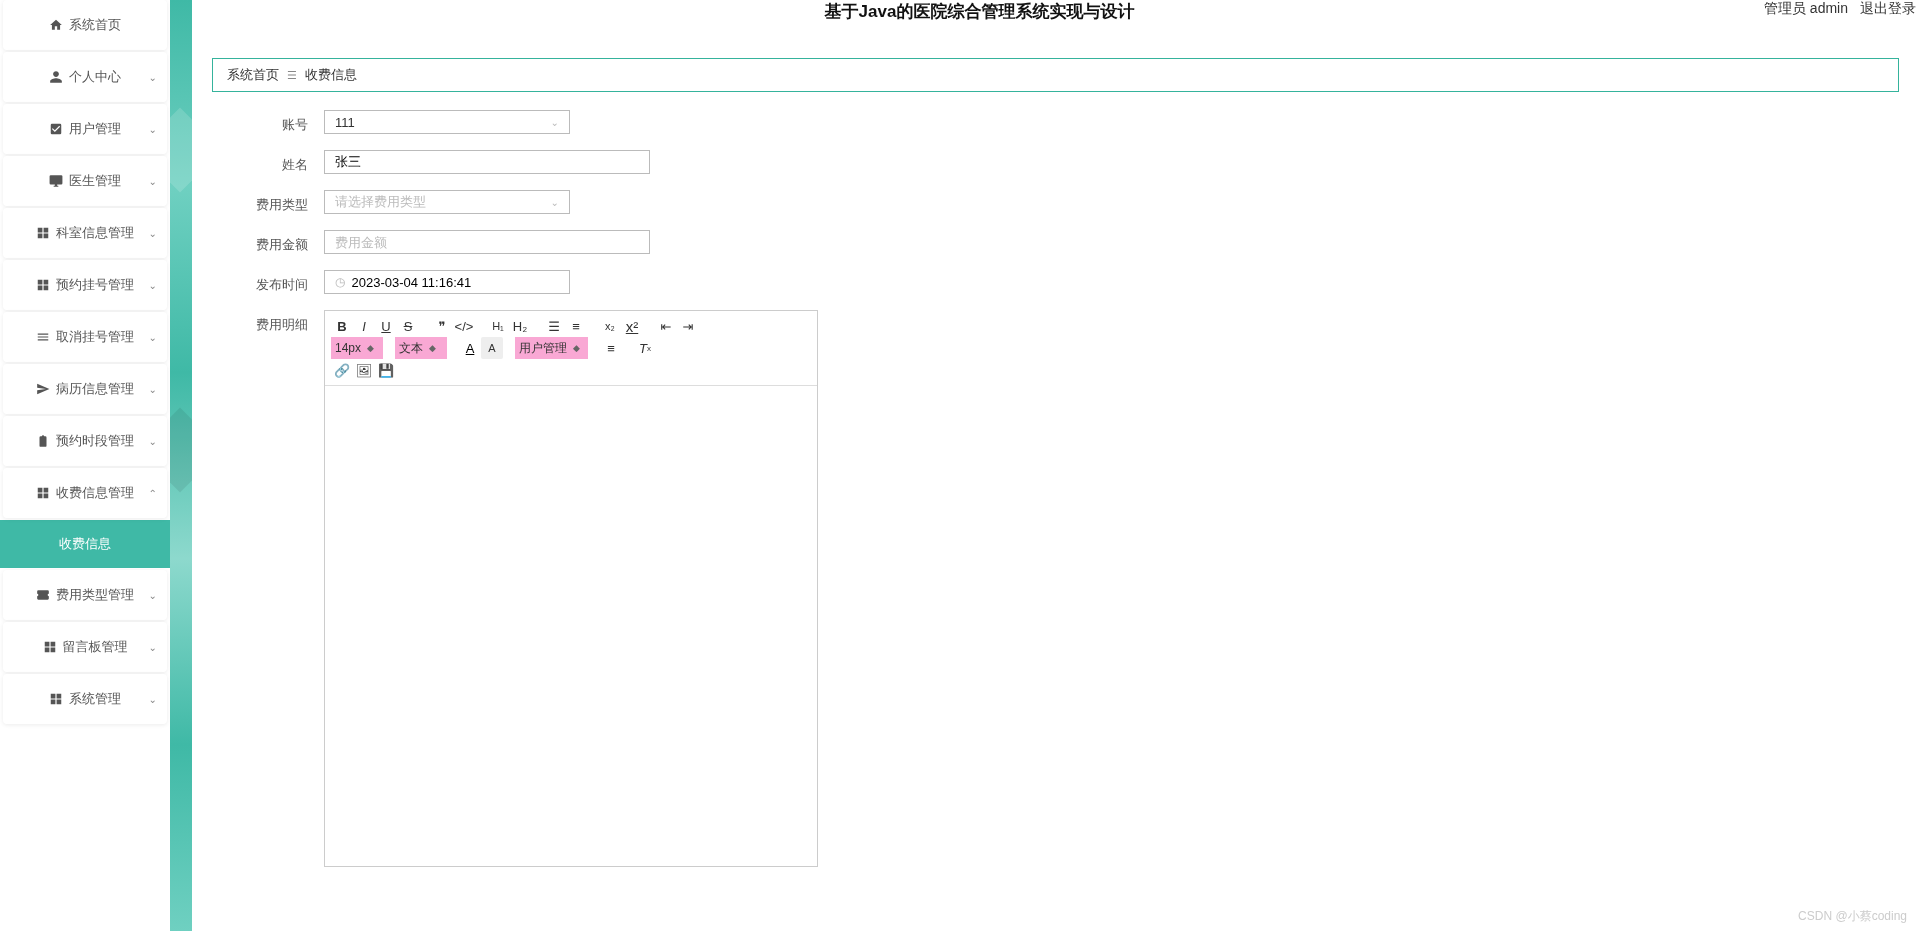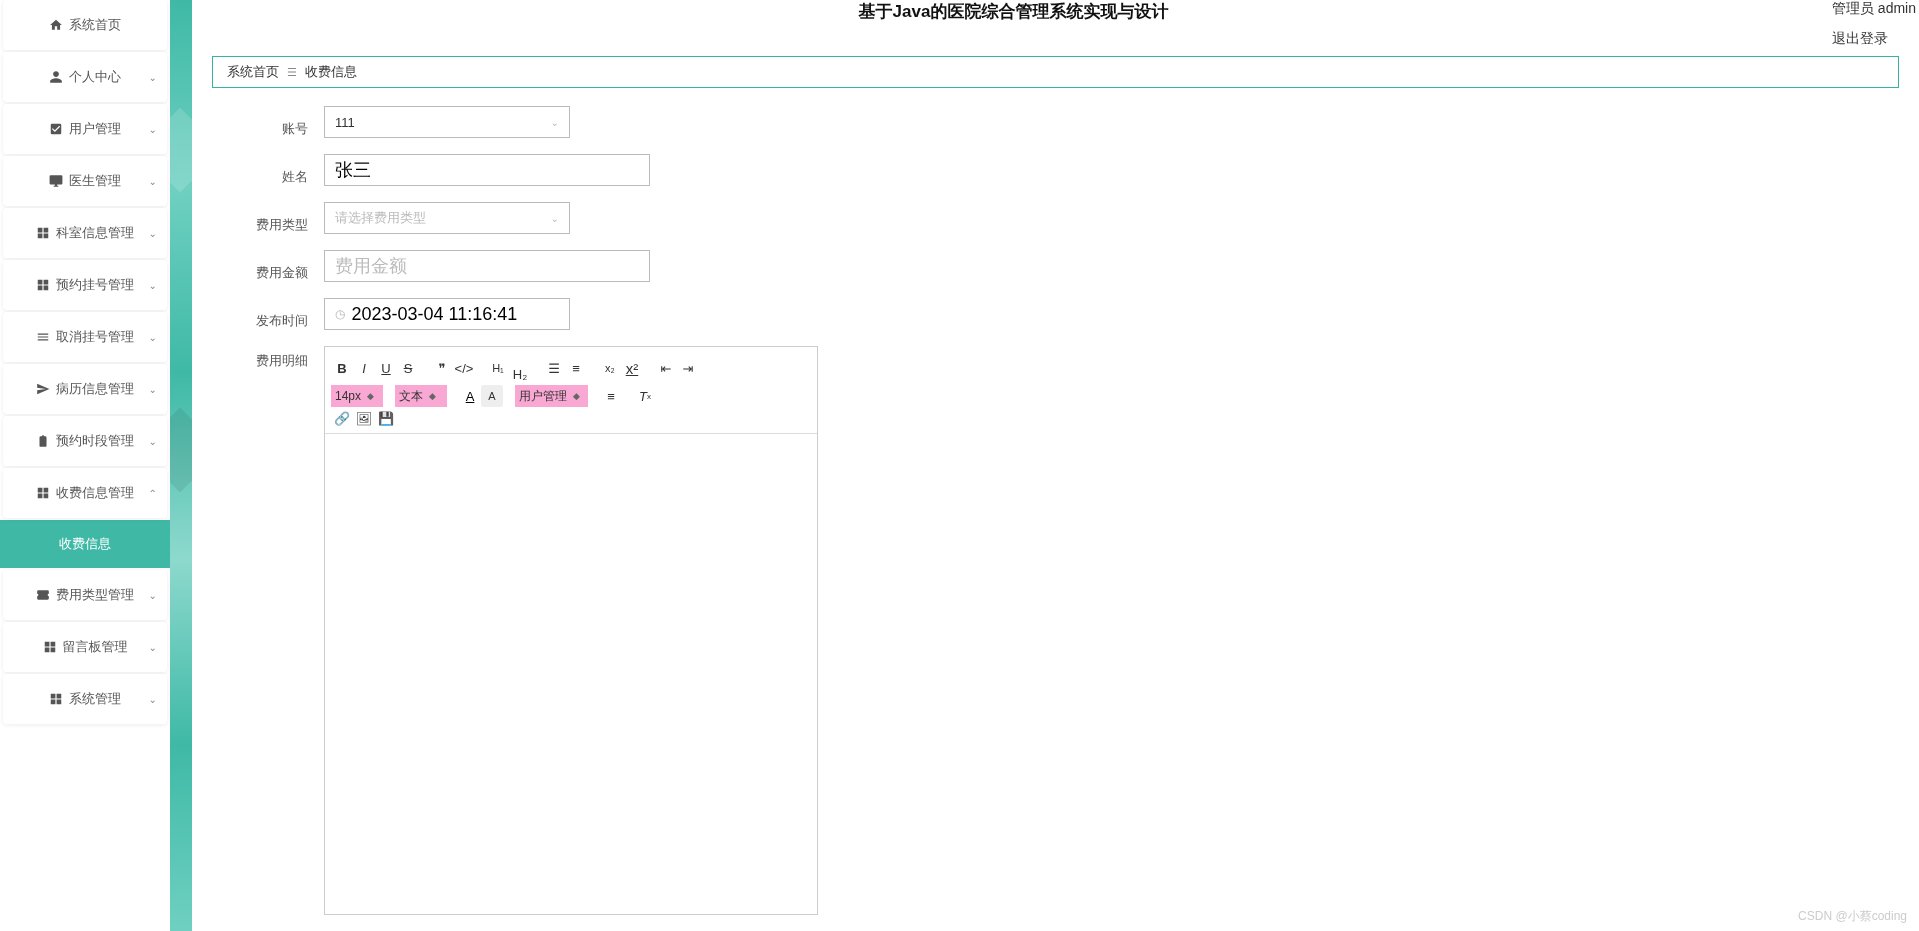--- a/index.html
+++ b/index.html
@@ -16,37 +16,37 @@
 
 
 .teal-strip { width:22px; background:linear-gradient(180deg,#3fb9a6 0%,#6fd0c1 20%,#3fb9a6 40%,#8dd9cd 60%,#3fb9a6 80%,#6fd0c1 100%); flex-shrink:0; position:relative; overflow:hidden; }
 .teal-strip::before { content:""; position:absolute; width:60px; height:60px; background:rgba(255,255,255,0.15); transform:rotate(45deg); top:120px; left:-20px; }
 .teal-strip::after { content:""; position:absolute; width:60px; height:60px; background:rgba(0,0,0,0.08); transform:rotate(45deg); top:420px; left:-20px; }
 
 
 .main { flex:1; display:flex; flex-direction:column; }
 .topbar { height:50px; display:flex; padding:0 3px; }
 .topbar .title { flex:1; text-align:center; font-size:17px; font-weight:bold; color:#111; }
-.topbar .right { display:flex; gap:12px; font-size:14px; color:#333;flex-direction:column; }
+.topbar .right { display:flex; gap:12px; font-size:14px; color:#333; }
 .topbar .right span { cursor:pointer; }
 
 .breadcrumb { margin:8px 20px 18px 20px; border:1px solid #35b39c; height:34px; display:flex; align-items:center; padding:0 14px; font-size:13px; color:#333; }
 .breadcrumb .sep { margin:0 8px; color:#888; font-size:11px; }
 
 .form-area { padding:0 40px; }
 .form-row { display:flex; align-items:flex-end; margin-bottom:16px; }
 .form-row .label { width:92px; text-align:right; font-size:13px; color:#555; padding-right:16px; }
 .form-row .control { }
 
-.sel, .inp { height:32px; border:1px solid #bbb; padding:0 10px; font-size:13px; color:#333; background:#fff; display:flex; align-items:center; position:relative; }
+.sel, .inp { height:24px; border:1px solid #bbb; padding:0 10px; font-size:13px; color:#333; background:#fff; display:flex; align-items:center; position:relative; }
 .sel { width:246px; cursor:pointer; }
 .sel .caret { position:absolute; right:10px; color:#bbb; font-size:10px; }
 .sel.placeholder { color:#bbb; }
 .inp { width:326px; }
-.inp input { border:none; outline:none; width:100%; height:100%; font-size:18px; background:transparent; }
+.inp input { border:none; outline:none; width:100%; height:100%; font-size:13px; background:transparent; }
 .inp input::placeholder { color:#bbb; }
 .inp.date { width:246px; }
 .inp .clock { margin-right:6px; color:#bbb; font-size:12px; }
 
 
 .editor { width:494px; border:1px solid #ccc; }
 .toolbar { border-bottom:1px solid #ddd; padding:4px 6px; display:flex; flex-wrap:wrap; gap:0; align-items:center; }
 .tb-group { display:flex; align-items:center; margin-right:12px; }
 .tb-btn { width:22px; height:22px; display:inline-flex; align-items:center; justify-content:center; font-size:13px; color:#333; cursor:pointer; border-radius:2px; }
 .tb-sel { height:22px; border:none; font-size:12px; color:#333; background:#f9a8d4; padding:0 8px 0 4px; position:relative; cursor:pointer; min-width:52px; display:inline-flex; align-items:center; }
@@ -268,21 +268,21 @@
                 <span class="tb-btn">
                     <s>S</s>
                   </span>
               </div>
               <div class="tb-group">
                 <span class="tb-btn">❞</span>
                 <span class="tb-btn">&lt;/&gt;</span>
               </div>
               <div class="tb-group">
                 <span class="tb-btn" style="font-size:11px;">H₁</span>
-                <span class="tb-btn" style="font-size:13px;margin-top:12px;">H₂</span>
+                <span class="tb-btn" style="font-size:13px;">H₂</span>
               </div>
               <div class="tb-group">
                 <span class="tb-btn">☰</span>
                 <span class="tb-btn">≡</span>
               </div>
               <div class="tb-group">
                 <span class="tb-btn" style="font-size:11px;">x₂</span>
                 <span class="tb-btn" style="font-size:15px;text-decoration:underline;">x²</span>
               </div>
               <div class="tb-group">

